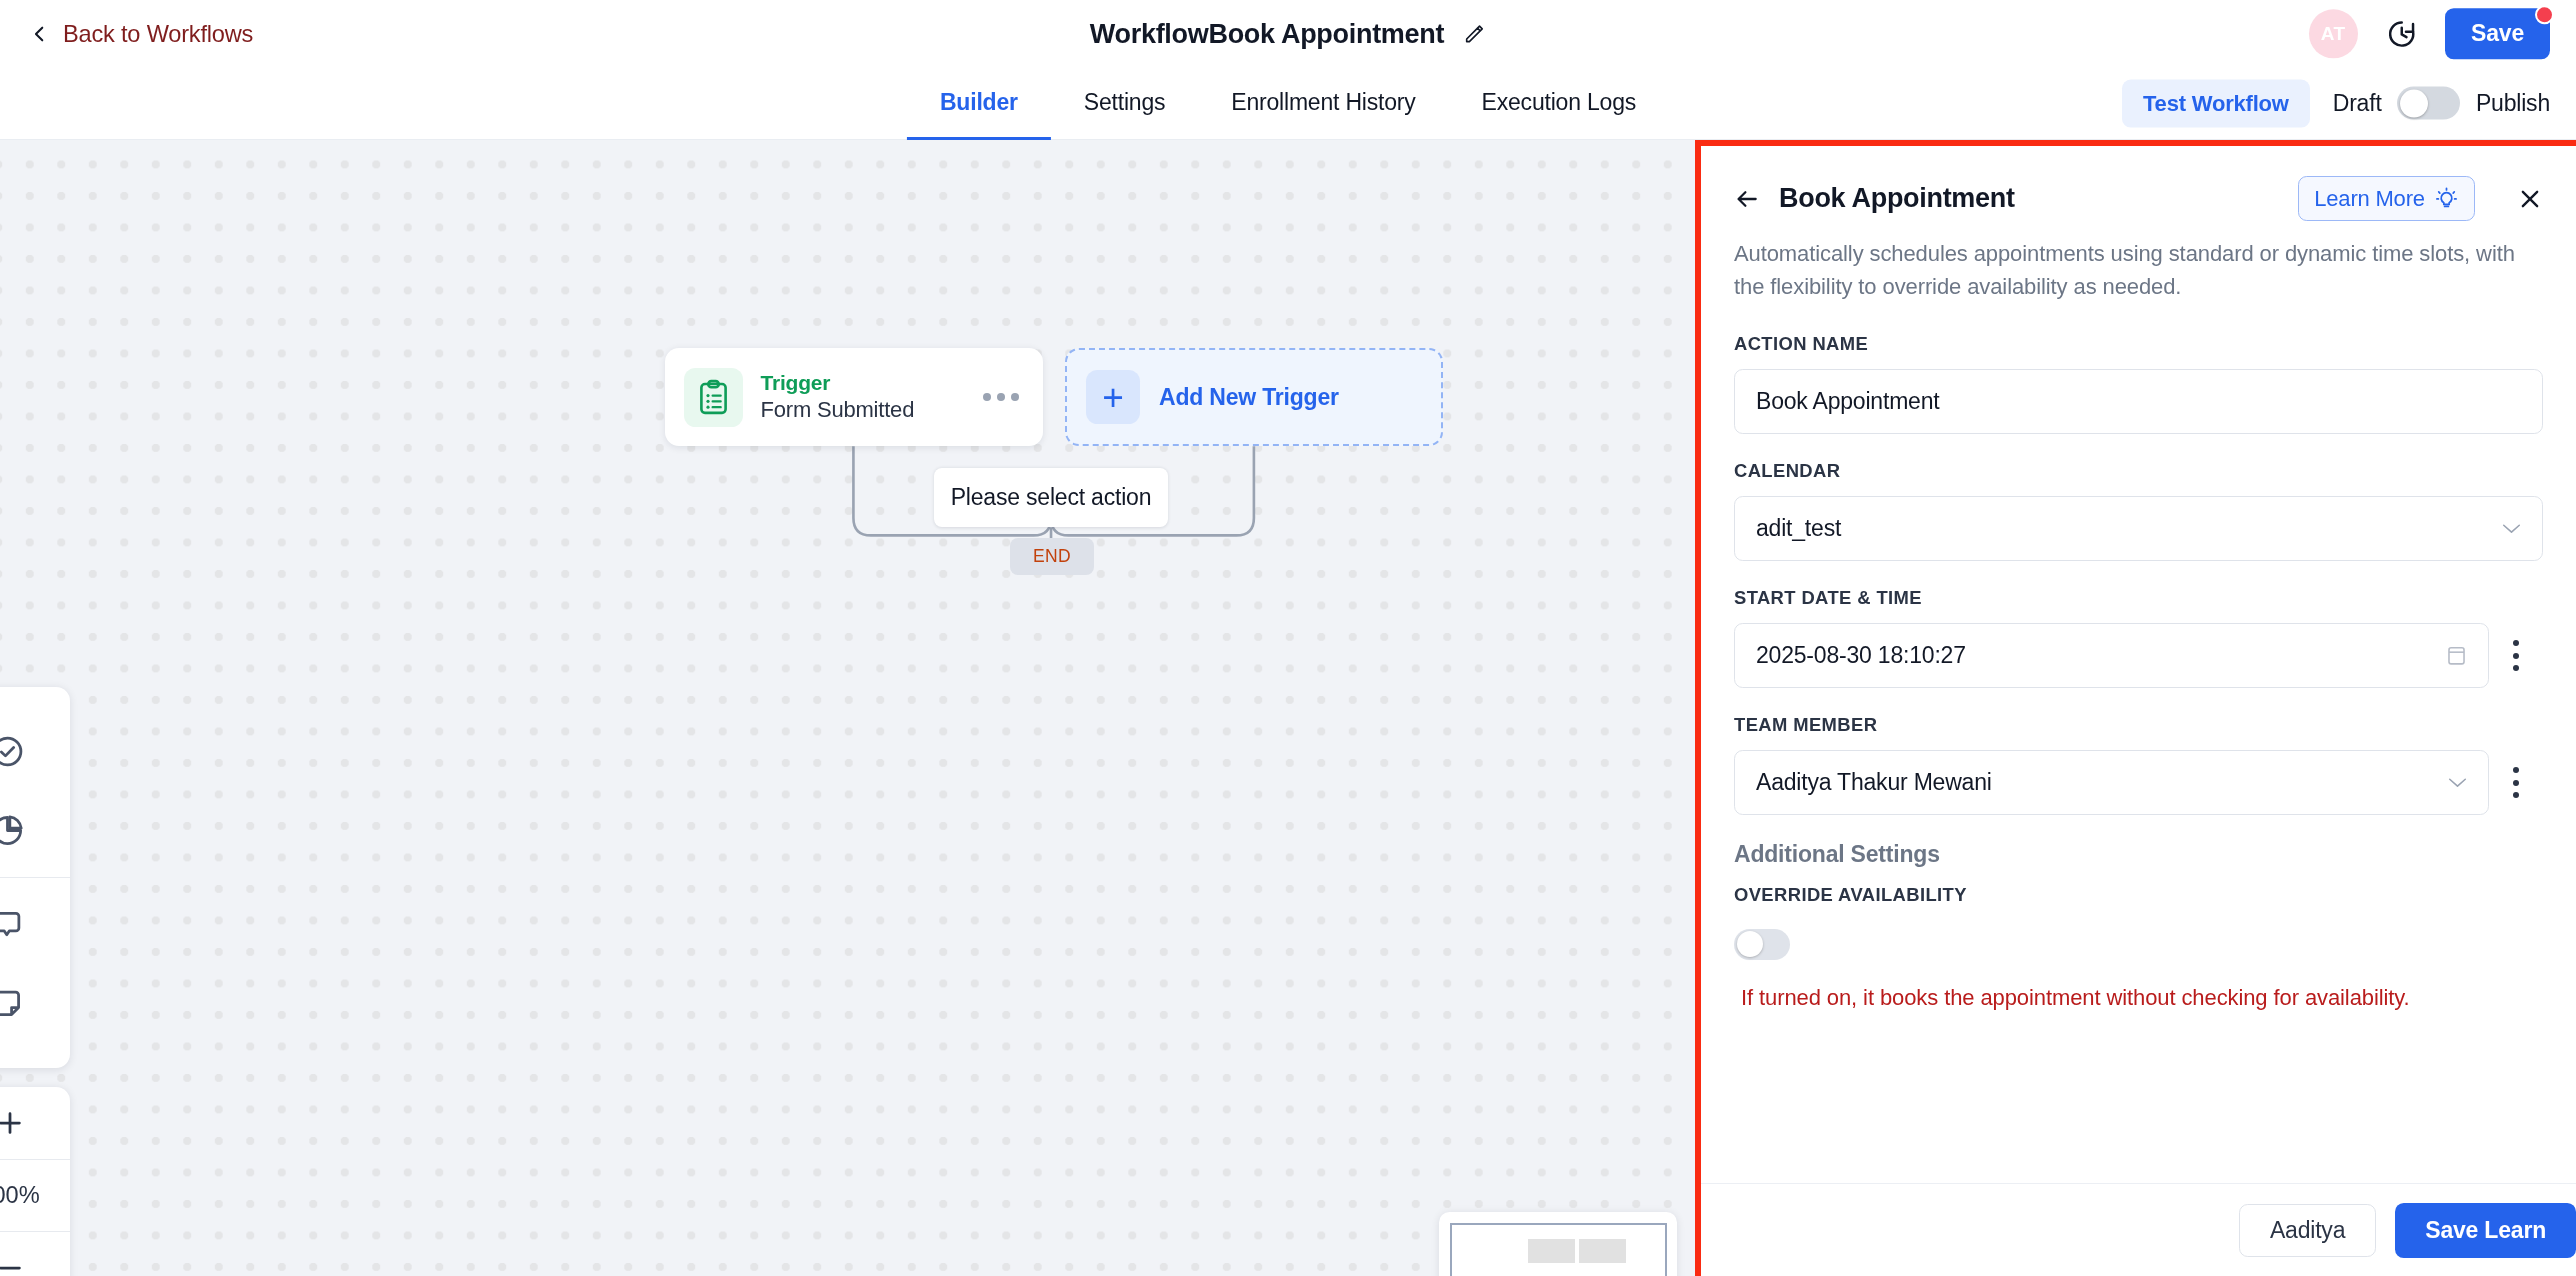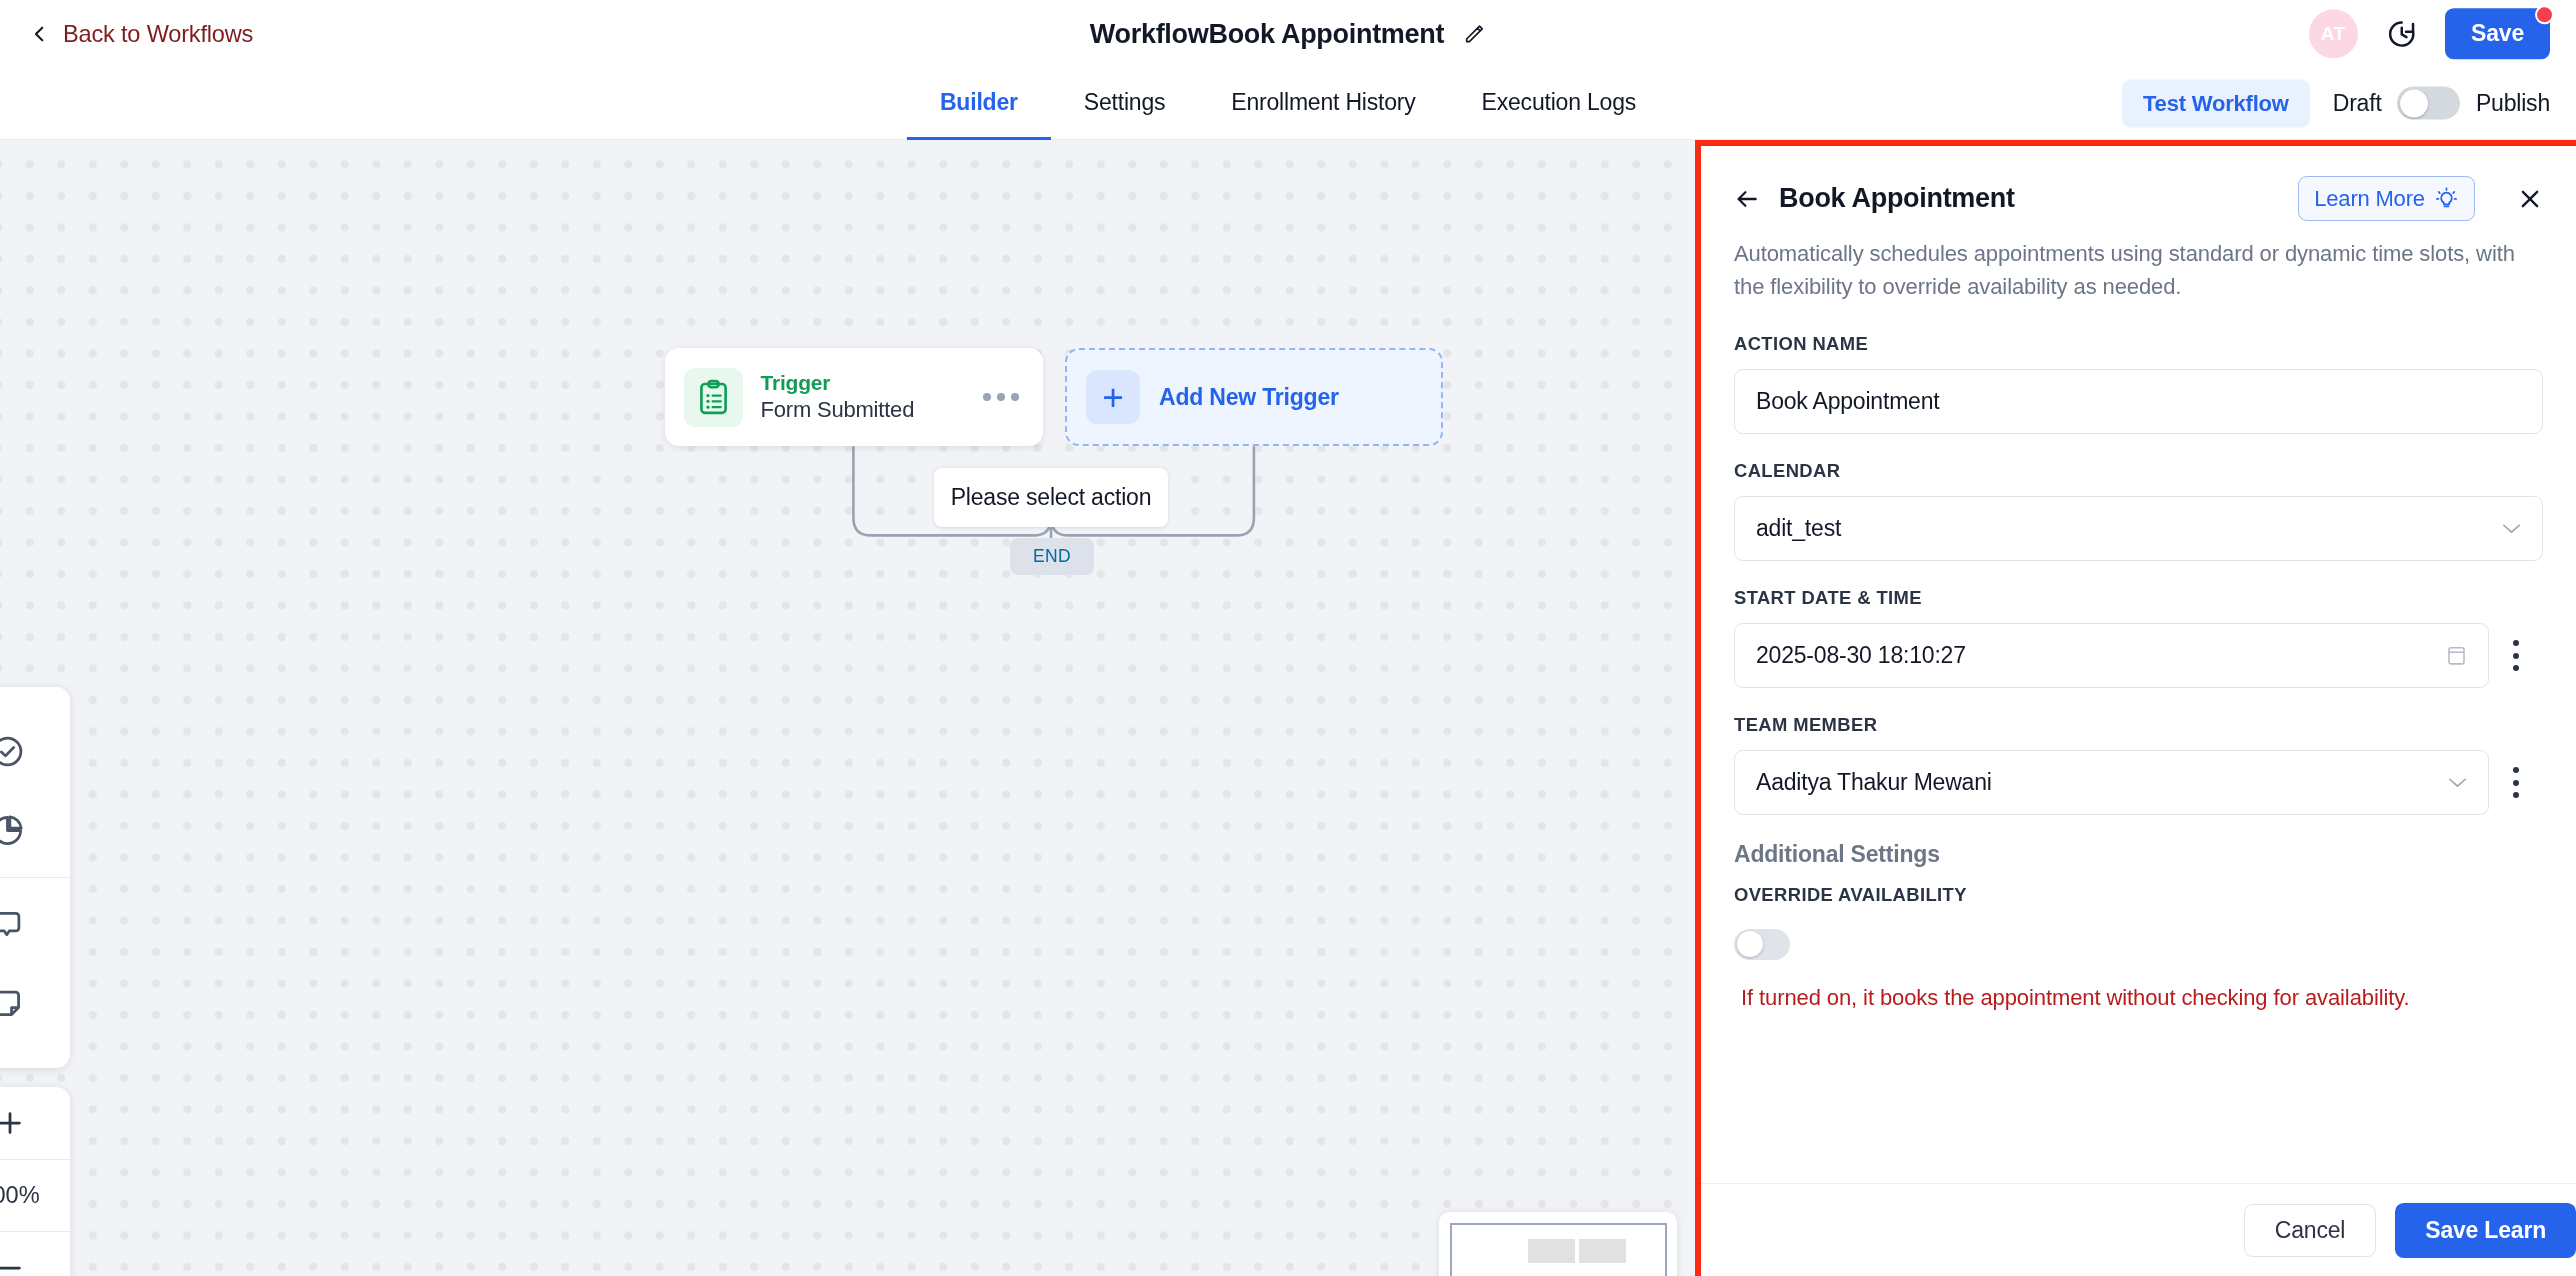--- a/index.html
+++ b/index.html
@@ -131,21 +131,21 @@
   .select-action-pill {
     position: absolute; left: 934px; top: 328px; width: 234px; height: 59px;
     background: #fff; border-radius: 7.9px; box-shadow: 0 0.9px 3.5px rgba(16,24,40,.12);
     display: flex; align-items: center; justify-content: center;
     font-size: 23px; color: #121826; letter-spacing: -0.2px; cursor: pointer;
   }
   .end-pill {
     position: absolute; left: 1010px; top: 398px; width: 84px; height: 37px;
     background: #dde1e9; border-radius: 7.9px;
     display: flex; align-items: center; justify-content: center;
-    font-size: 17.5px; color: #0369a1; font-weight: 500; letter-spacing: 0.3px;
+    font-size: 17.5px; color: #c2410c; font-weight: 500; letter-spacing: 0.3px;
   }
 
   
   .tool-rail {
     position: absolute; left: -37px; top: 547px; width: 107px;
     background: #fff; border-radius: 14px; box-shadow: 0 1.7px 8.7px rgba(16,24,40,.10);
     padding: 24.5px 0; display: flex; flex-direction: column; align-items: flex-end;
   }
   .tool-btn {
     width: 107px; height: 79px; display: flex; align-items: center; justify-content: center;
@@ -476,19 +476,19 @@
 
       <div class="addl-title">Additional Settings</div>
       <div class="field-label">OVERRIDE AVAILABILITY</div>
       <div class="toggle-off">
         <span class="knob"></span>
       </div>
       <div class="hint">If turned on, it books the appointment without checking for availability.</div>
     </div>
 
     <div class="panel-footer">
-      <button class="btn-cancel">Cancel</button>
+      <button class="btn-cancel">Aaditya</button>
       <button class="btn-save-action">Save Learn</button>
     </div>
   </div>
 
 </div>
 
 
 </body></html>

